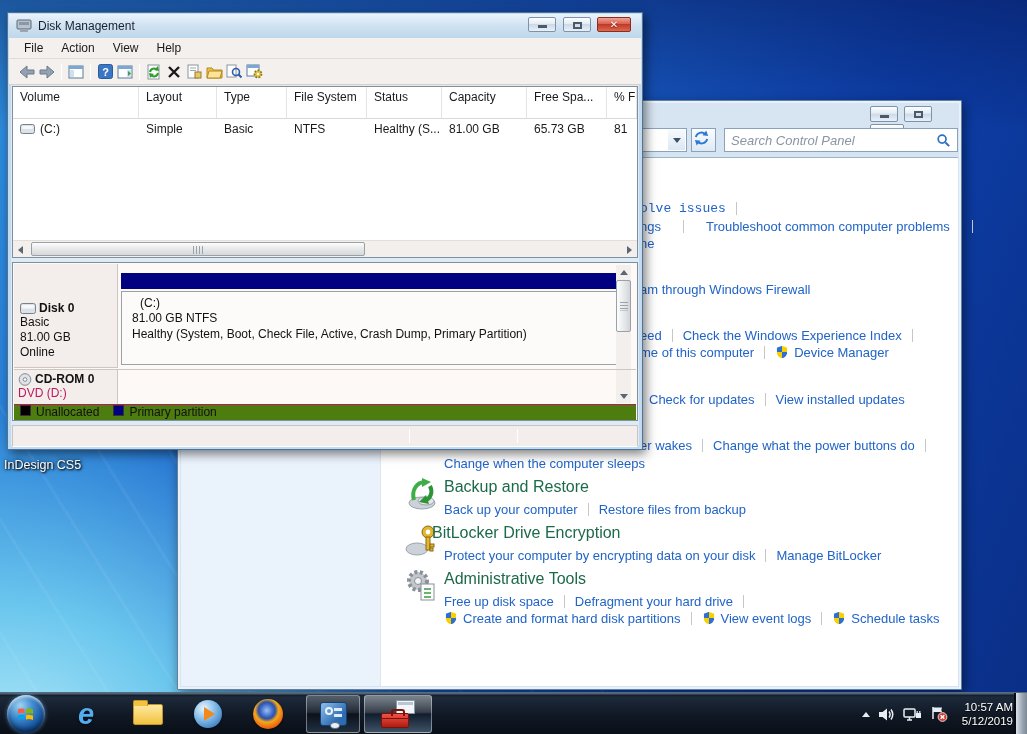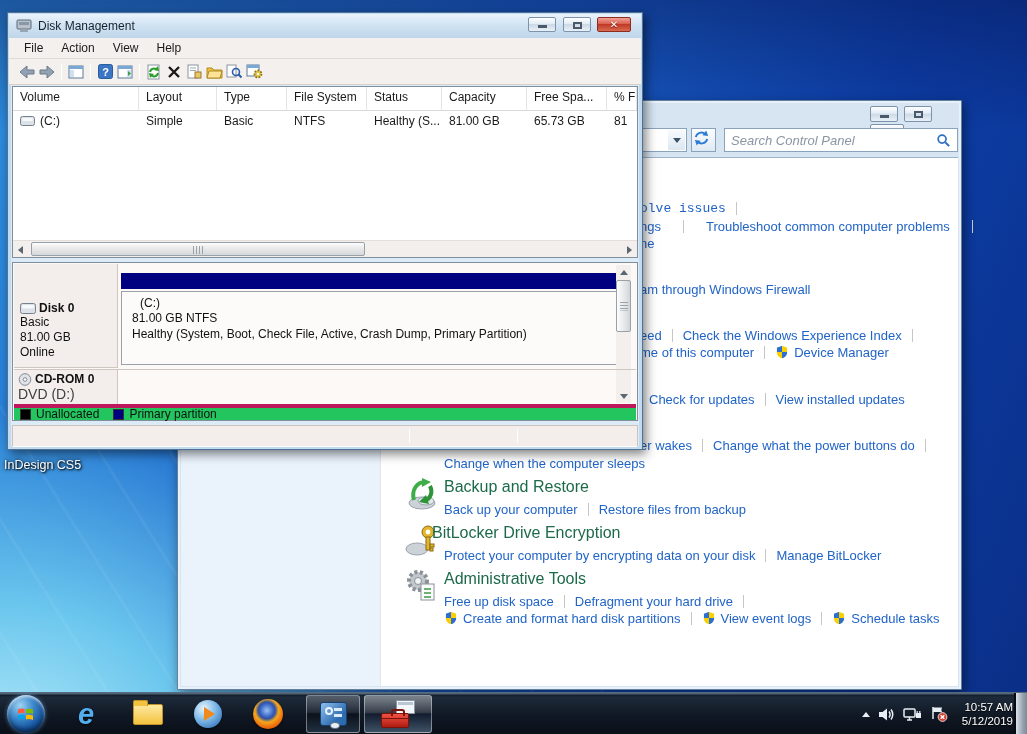--- a/index.html
+++ b/index.html
@@ -51,21 +51,21 @@
   .dm-capgroup { position:absolute; top:4px; right:11px; }
   .dm-capgroup .cap-btn { height:15px; }
   .cap-btn.red { background:linear-gradient(#f0a198,#d9614f 45%,#c03a28 50%,#d96a50); border-color:#8c2c1c; }
   .glyph-xw { position:absolute; left:50%; top:50%; transform:translate(-50%,-50%); font-size:10px; font-weight:bold; color:#fff; line-height:1; text-shadow:0 1px 1px #7a1d10; }
   .dm-menubar { position:absolute; left:1px; top:25px; right:1px; height:21px; background:#f4f0ed; border-bottom:1px solid #e2dbd4; display:flex; align-items:center; padding-left:6px; }
   .dm-menu-item { font-size:12px; color:#1a1a1a; padding:2px 9px; }
   .dm-toolbar { position:absolute; left:1px; top:46px; right:1px; height:26px; background:#f4f0ed; border-bottom:1px solid #d8d0c8; display:flex; align-items:center; padding-left:8px; }
   .tbi { width:20px; height:18px; display:flex; align-items:center; justify-content:center; }
   .tsep { width:1px; height:16px; background:#d4cbc2; border-right:1px solid #fff; margin:0 4px; }
   .dm-list { position:absolute; left:4px; top:73px; width:626px; height:172px; background:#fff; border:1px solid #828f9b; }
-  .dm-hrow { display:flex; height:24px; border-bottom:1px solid #d9d9d9; }
+  .dm-hrow { display:flex; height:32px; border-bottom:1px solid #d9d9d9; }
   .dm-hcell { font-size:12px; color:#1a1a1a; padding:3px 0 0 7px; border-right:1px solid #e4e4e4; overflow:hidden; white-space:nowrap; }
   .dm-drow { display:flex; height:19px; align-items:center; }
   .dm-dcell { font-size:12px; color:#1a1a1a; padding-left:7px; overflow:hidden; white-space:nowrap; }
   .c0{width:126px;} .c1{width:78px;} .c2{width:70px;} .c3{width:80px;} .c4{width:75px;} .c5{width:85px;} .c6{width:80px;} .c7{flex:1;}
   .hscroll { position:absolute; left:0; right:0; bottom:0; height:17px; background:#f2efec; border-top:1px solid #e3ded9; }
   .harrow { position:absolute; top:1px; width:15px; height:15px; display:flex; align-items:center; justify-content:center; }
   .tri-l { width:0;height:0;border-top:4px solid transparent;border-bottom:4px solid transparent;border-right:5px solid #5a6672; }
   .tri-r { width:0;height:0;border-top:4px solid transparent;border-bottom:4px solid transparent;border-left:5px solid #5a6672; }
   .hthumb { position:absolute; left:18px; top:1px; width:334px; height:14px; border:1px solid #98a0a8; border-radius:2px;
     background:linear-gradient(#fdfdfd,#e8e8e8 50%,#d5d8db); }
@@ -82,21 +82,21 @@
   .cd-row { position:absolute; left:1px; top:106px; right:1px; height:36px; border-top:1px solid #cfc6bf; }
   .cd-label { position:absolute; left:0; top:0; width:104px; height:36px; background:#f3eeec; border-right:1px solid #cfc6bf; padding:2px 4px; }
   .vscroll { position:absolute; right:6px; top:2px; width:15px; height:138px; background:#f2efec; }
   .varrow { position:absolute; left:0; width:15px; height:14px; display:flex; align-items:center; justify-content:center; }
   .tri-u { width:0;height:0;border-left:4px solid transparent;border-right:4px solid transparent;border-bottom:5px solid #5a6672; }
   .tri-d { width:0;height:0;border-left:4px solid transparent;border-right:4px solid transparent;border-top:5px solid #5a6672; }
   .vthumb { position:absolute; left:0; top:15px; width:15px; height:52px; border:1px solid #98a0a8; border-radius:2px;
     background:linear-gradient(90deg,#fdfdfd,#e4e6e8 60%,#d2d5d8); }
   .vthumb .grip { top:50%; transform:translate(-50%,-50%); width:8px; height:9px;
     background:repeating-linear-gradient(180deg,#9aa2aa 0 1px,transparent 1px 3px); }
-  .legend { position:absolute; left:1px; right:1px; bottom:0; height:16px; background:#22c55e; border-top:4px solid #be185d; display:flex; align-items:center; padding-left:6px; }
+  .legend { position:absolute; left:1px; right:1px; bottom:0; height:16px; background:#4d7c0f; border-top:1px solid #be185d; display:flex; padding-left:6px; }
   .sw { width:11px; height:11px; margin-right:5px; border:1px solid #333; }
   .legend .lt { font-size:12px; color:#111; margin-right:14px; }
   .dm-status { position:absolute; left:4px; top:412px; width:626px; height:22px; background:#f3eeec; border:1px solid #cdc3bb; border-bottom-color:#fff; }
   .sdiv { position:absolute; top:3px; bottom:3px; width:1px; background:#d8cfc8; border-right:1px solid #fff; }
 
   
   .desk-label { position:absolute; left:4px; top:458px; font-size:12.5px; color:#fff;
     text-shadow:1px 1px 2px #000, 0 0 4px rgba(0,0,0,.9); }
 
   
@@ -503,21 +503,21 @@
       </div>
       <div class="cd-row">
         <div class="cd-label">
           <div class="t" style="display:flex;align-items:center;font-size:12px;font-weight:bold;color:#111;">
             <svg width="14" height="13" viewBox="0 0 14 13" style="margin-right:3px;">
                 <circle cx="7" cy="6.5" r="5.8" fill="#dfe3e8" stroke="#818a94"></circle>
                 <circle cx="7" cy="6.5" r="1.8" fill="#fff" stroke="#818a94"></circle>
               </svg>
             <span>CD-ROM 0</span>
           </div>
-          <div class="s" style="font-size:14px;color:#404040;">DVD (D:)</div>
+          <div class="s" style="font-size:12px;color:#be185d;">DVD (D:)</div>
         </div>
       </div>
       <div class="legend">
         <span class="sw" style="background-color: rgb(0, 0, 0);"></span>
         <span class="lt">Unallocated</span>
         <span class="sw" style="background-color: rgb(0, 0, 128);"></span>
         <span class="lt">Primary partition</span>
       </div>
     </div>
 

